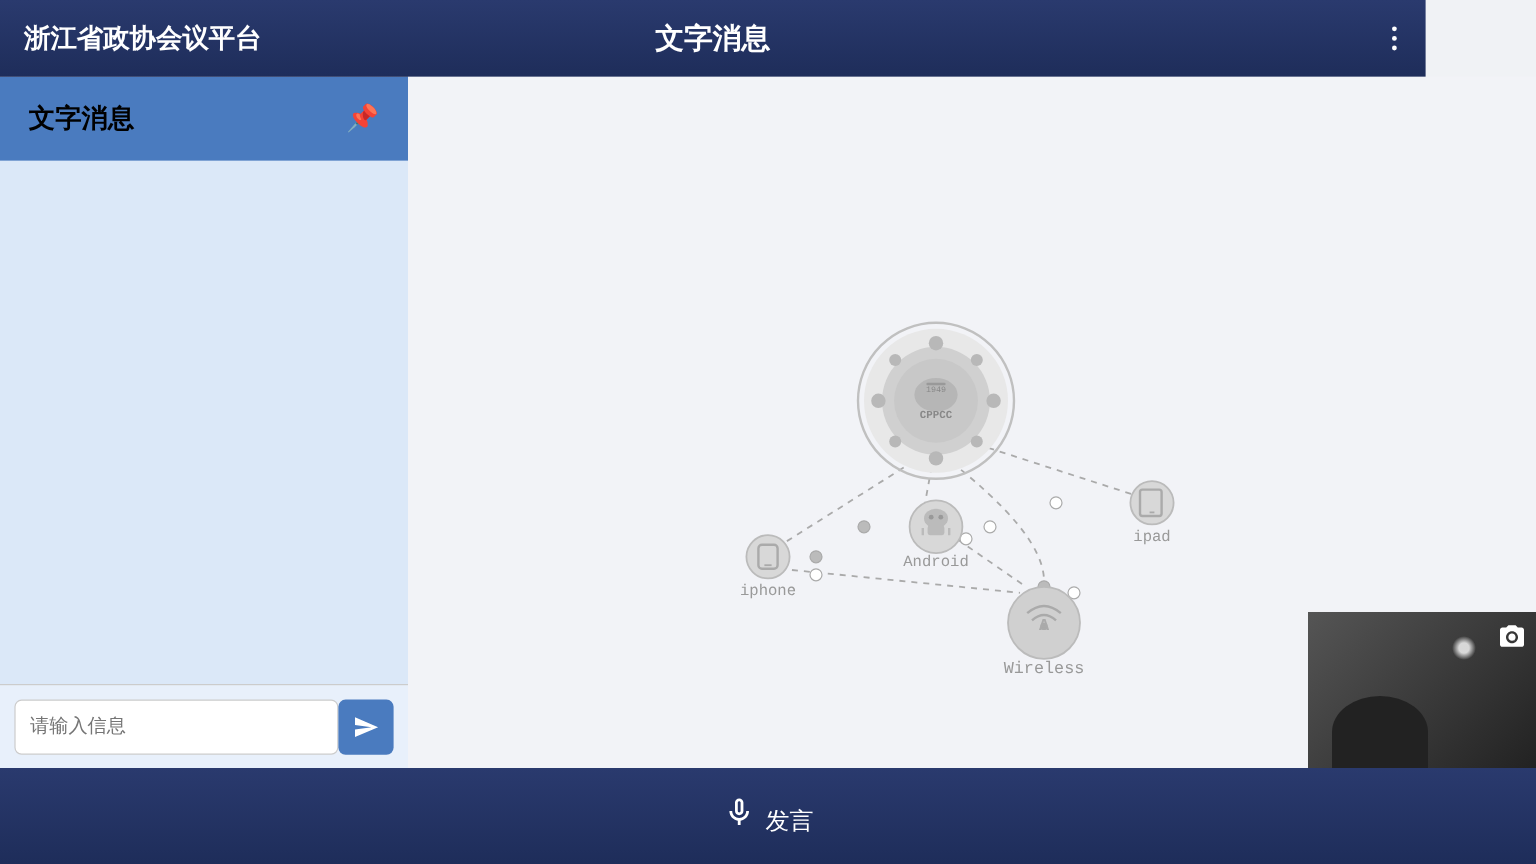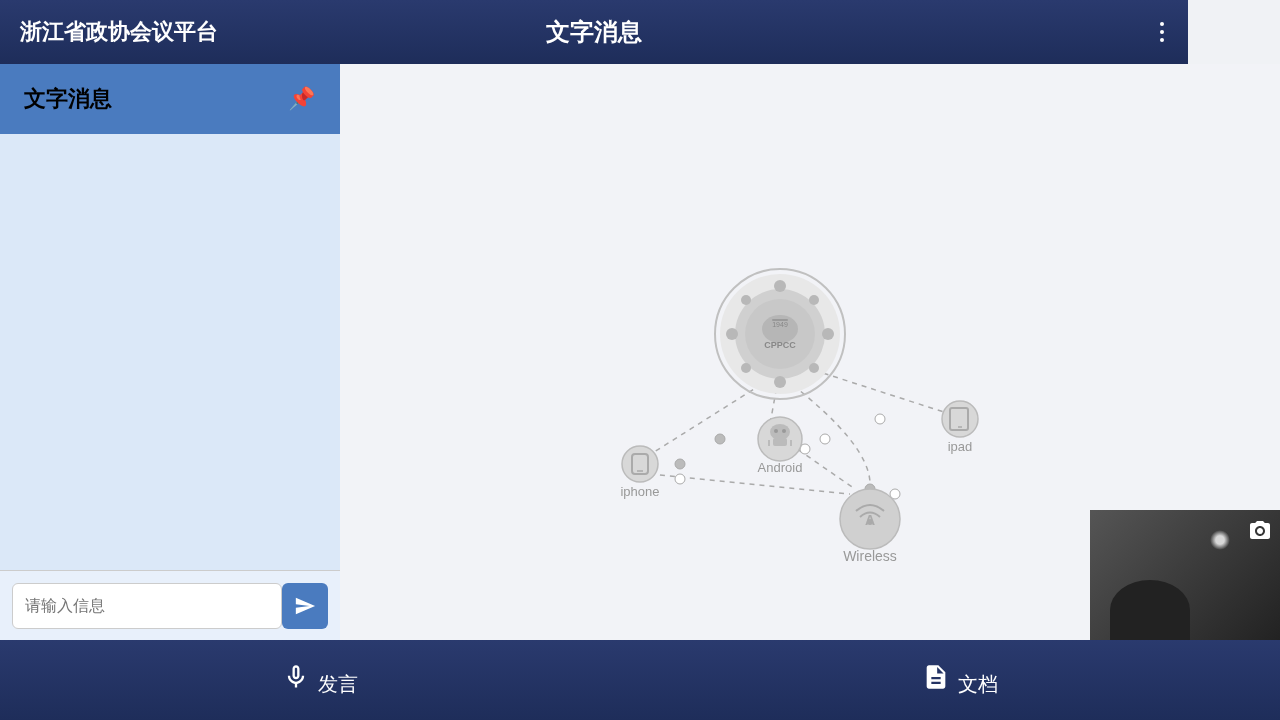--- a/index.html
+++ b/index.html
@@ -121,21 +121,21 @@
       flex: 1;
       height: 576px;
       background: #f2f3f7;
       position: relative;
       overflow: hidden;
     }
 
     
     .diagram-container {
       position: absolute;
-      top: 0; left: 0; right: 0; bottom: 0;
+      top: 0; left: 0; right: 0; bottom: 0; font-family: Liberation Mono, monospace;
     }
     .diagram-svg {
       width: 100%;
       height: 100%;
     }
 
     
     .camera-preview {
       position: absolute;
       bottom: 0;
@@ -338,21 +338,13 @@
 
 <div class="bottom-nav">
   <div class="nav-item">
     <span class="nav-icon">
       <svg width="28" height="28" viewBox="0 0 24 24" fill="white">
           <path d="M12 14c1.66 0 3-1.34 3-3V5c0-1.66-1.34-3-3-3S9 3.34 9 5v6c0 1.66 1.34 3 3 3zm-1-9c0-.55.45-1 1-1s1 .45 1 1v6c0 .55-.45 1-1 1s-1-.45-1-1V5zm6 6c0 2.76-2.24 5-5 5s-5-2.24-5-5H5c0 3.53 2.61 6.43 6 6.92V21h2v-3.08c3.39-.49 6-3.39 6-6.92h-2z"></path>
         </svg>
     </span>
     <span class="nav-label">发言</span>
   </div>
-  <div class="nav-item">
-    <span class="nav-icon">
-      <svg width="28" height="28" viewBox="0 0 24 24" fill="white">
-          <path d="M14 2H6c-1.1 0-1.99.9-1.99 2L4 20c0 1.1.89 2 1.99 2H18c1.1 0 2-.9 2-2V8l-6-6zm2 16H8v-2h8v2zm0-4H8v-2h8v2zm-3-5V3.5L18.5 9H13z"></path>
-        </svg>
-    </span>
-    <span class="nav-label">文档</span>
-  </div>
 </div>
 
 </body></html>

